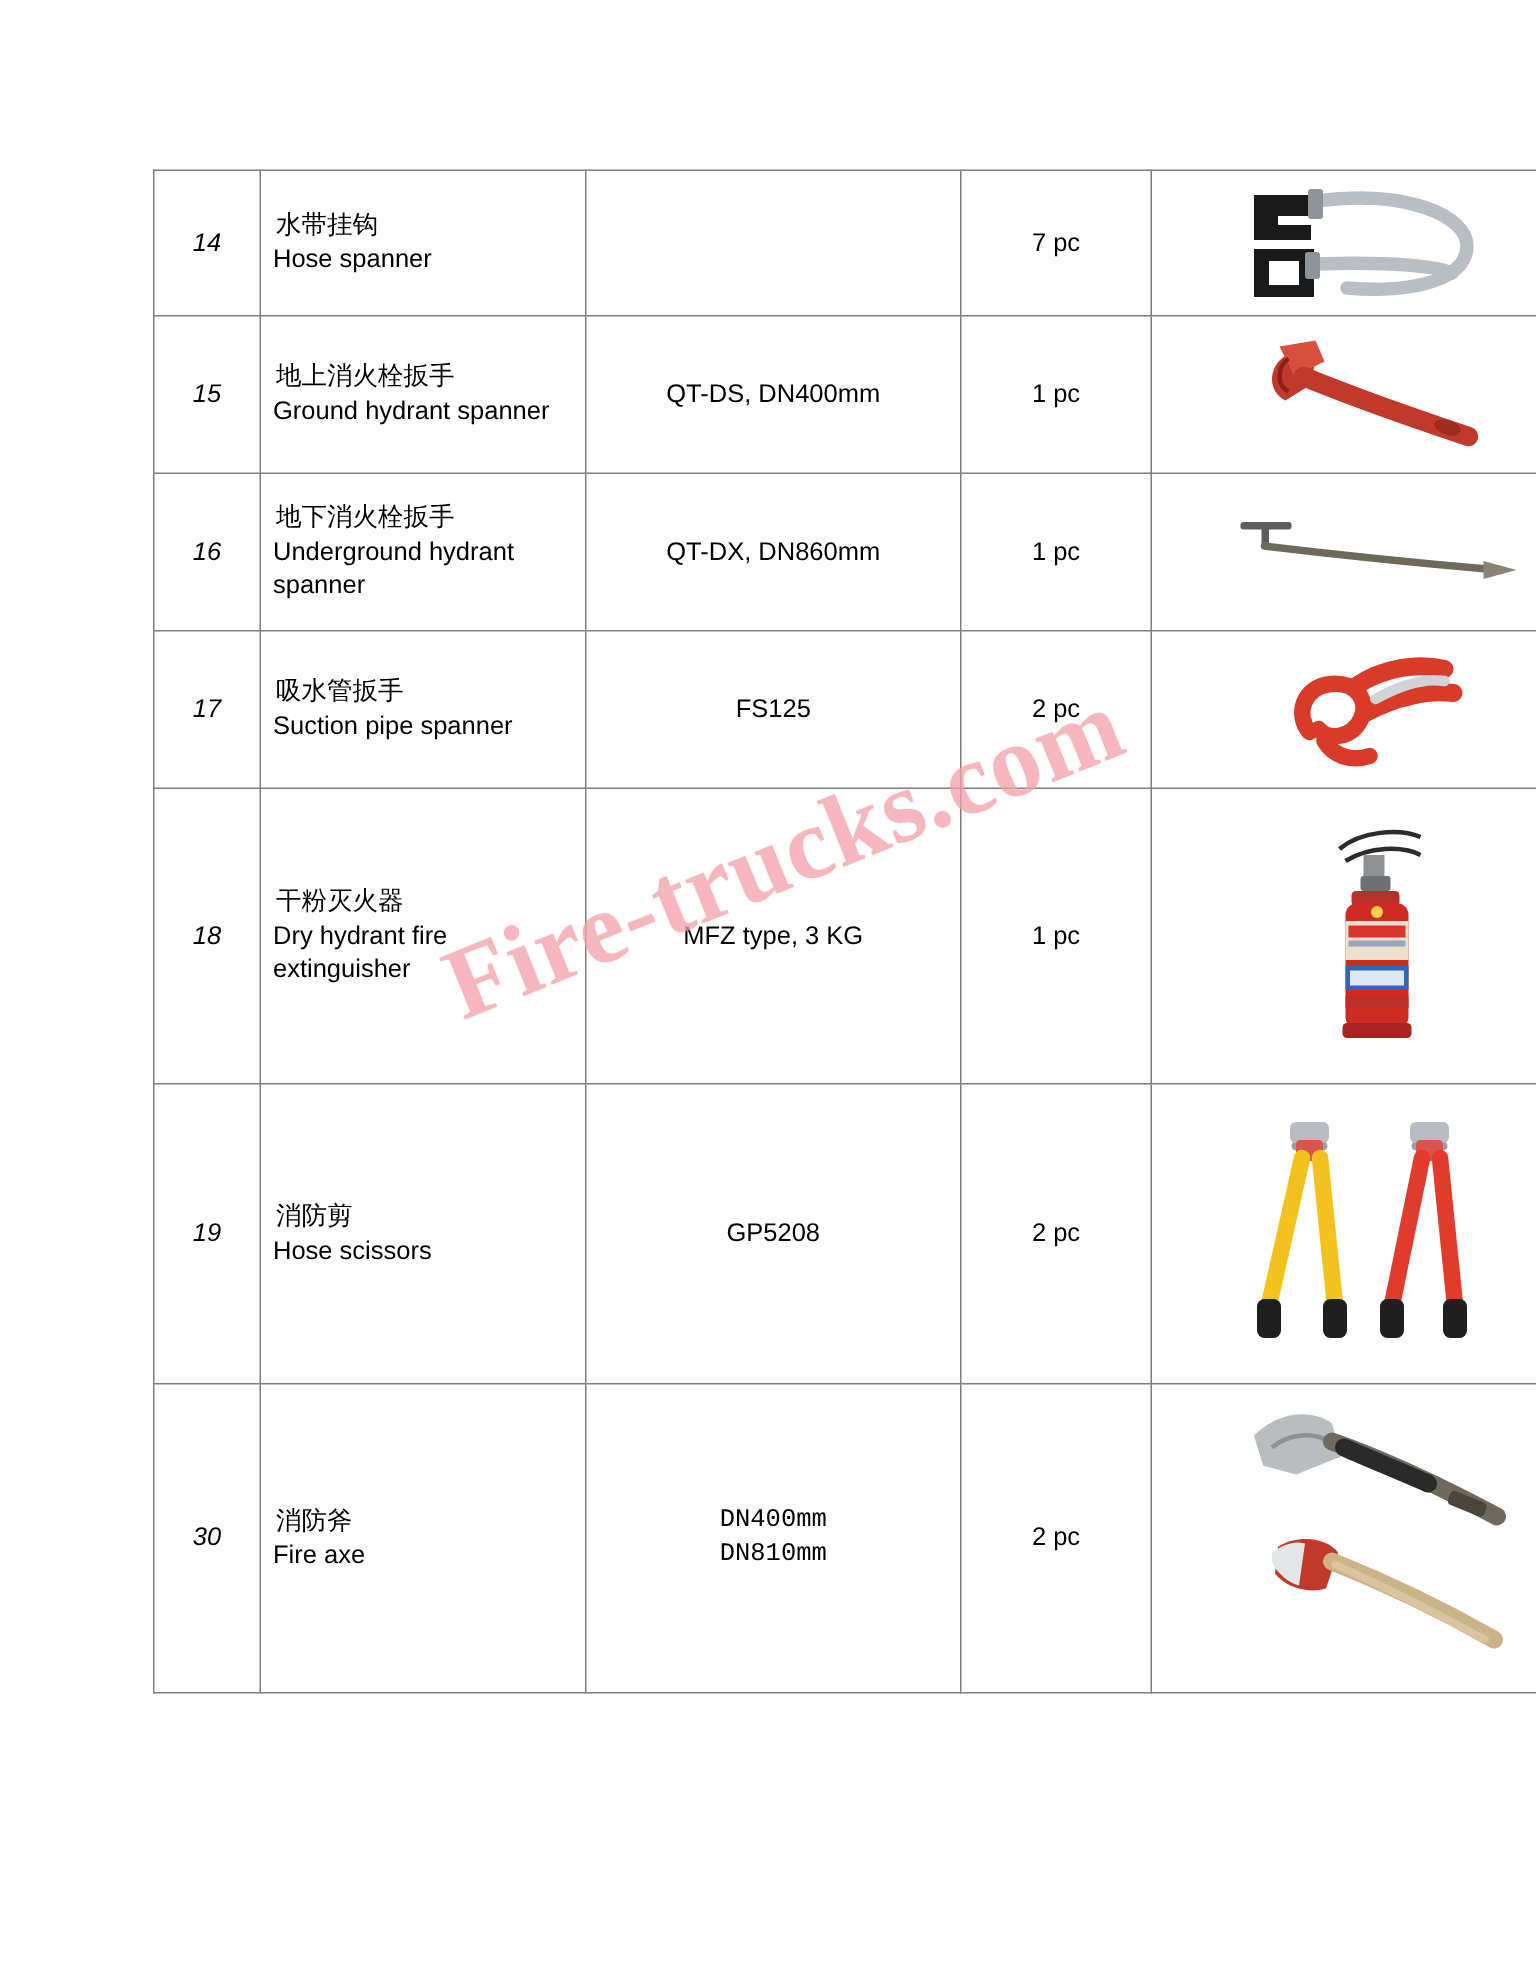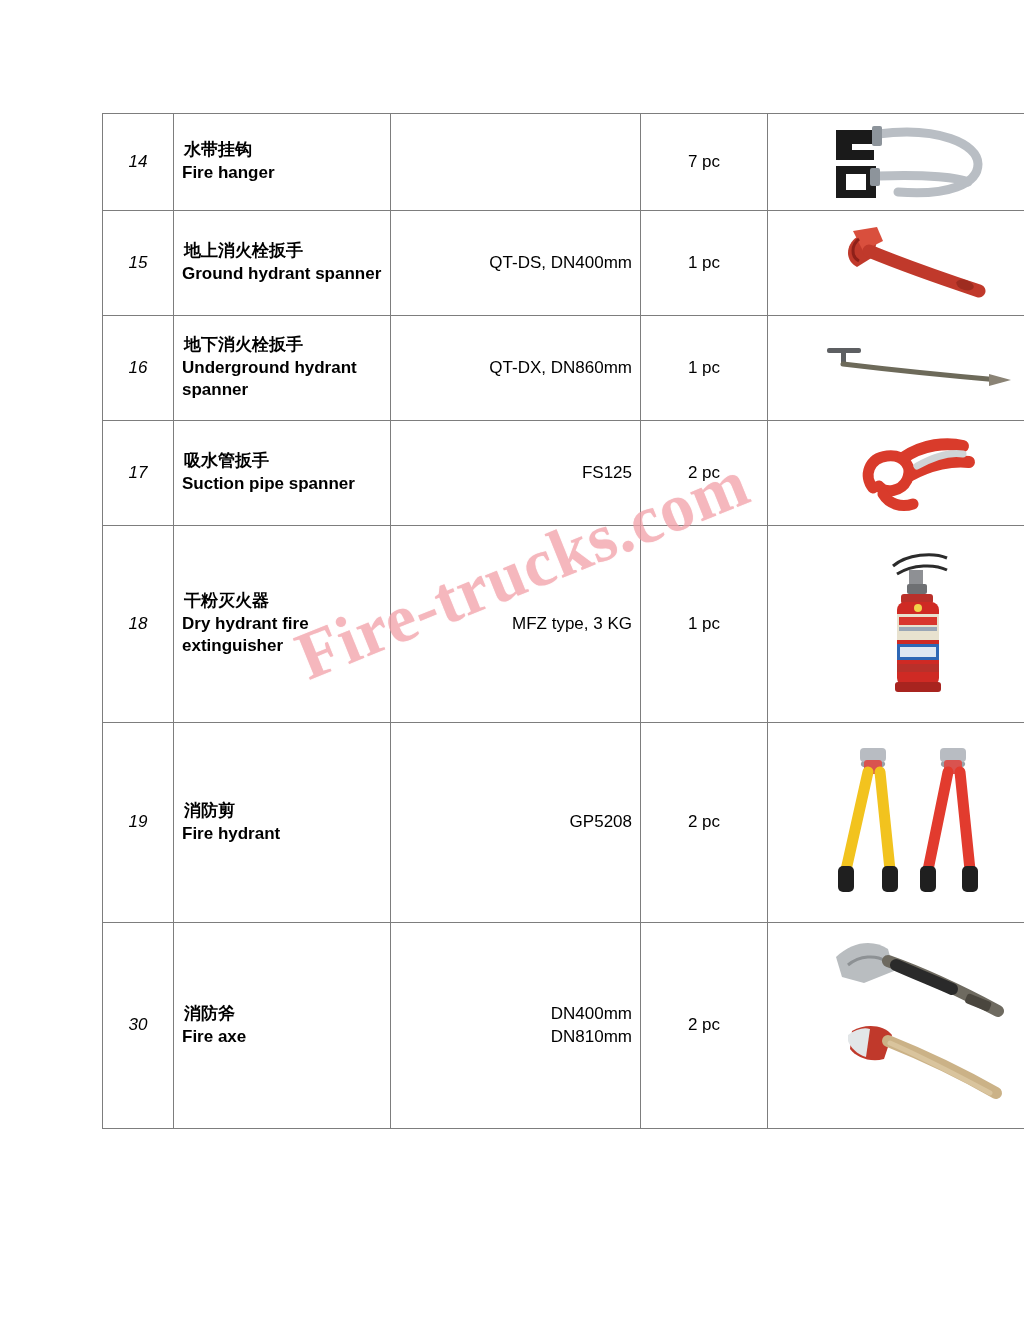--- a/index.html
+++ b/index.html
@@ -56,44 +56,44 @@
   }
   td.c-no {
     width: 54px;
     text-align: center;
     font-style: italic;
   }
   td.c-name {
     width: 200px;
     text-align: left;
     padding-left: 16px;
-    font-weight: bold;
   }
   td.c-model {
     width: 233px;
-    text-align: right;
+    text-align: center;
   }
   td.c-qty {
     width: 110px;
     text-align: center;
   }
   td.c-img {
     width: 283px;
     text-align: center;
     padding: 4px;
   }
   .cn {
     display: block;
     padding-left: 2px;
   }
   .en {
     display: block;
   }
   .model-line {
     display: block;
+    font-family: Liberation Mono, monospace;
   }
   .imgbox {
     position: relative;
     width: 100%;
     height: 100%;
     display: flex;
     align-items: center;
     justify-content: center;
   }
   svg { display: block; }
@@ -105,21 +105,21 @@
 
   <div class="watermark">Fire-trucks.com</div>
 
   <table class="spec">
     <tbody>
 
       <tr style="height:92px">
         <td class="c-no">14</td>
         <td class="c-name">
           <span class="cn">水带挂钩</span>
-          <span class="en">Fire hanger</span>
+          <span class="en">Hose spanner</span>
         </td>
         <td class="c-model"></td>
         <td class="c-qty">7 pc</td>
         <td class="c-img">
           <div class="imgbox">
             <svg width="180" height="84" viewBox="0 0 180 84">
               <path d="M8 10 L52 10 L52 24 L24 24 L24 30 L46 30 L46 40 L8 40 Z" fill="#1a1a1a"></path>
               <path d="M8 46 L48 46 L48 78 L8 78 Z" fill="#1a1a1a"></path>
               <rect x="18" y="54" width="20" height="16" fill="#ffffff"></rect>
               <path d="M50 14 C110 6 150 24 150 44 C150 64 120 76 70 72" stroke="#b9bec4" stroke-width="9" fill="none" stroke-linecap="round"></path>
@@ -220,21 +220,21 @@
               <circle cx="55" cy="64" r="4" fill="#f2d34a"></circle>
             </svg>
           </div>
         </td>
       </tr>
 
       <tr style="height:200px">
         <td class="c-no">19</td>
         <td class="c-name">
           <span class="cn">消防剪</span>
-          <span class="en">Fire hydrant</span>
+          <span class="en">Hose scissors</span>
         </td>
         <td class="c-model">GP5208</td>
         <td class="c-qty">2 pc</td>
         <td class="c-img">
           <div class="imgbox">
             <svg width="180" height="170" viewBox="0 0 180 170">
 
               <path d="M44 14 L36 26 M44 14 L54 26" stroke="#9aa0a6" stroke-width="6" stroke-linecap="round"></path>
               <rect x="32" y="10" width="26" height="14" rx="4" fill="#b8bcc2"></rect>
               <rect x="36" y="22" width="18" height="14" rx="3" fill="#d9534f"></rect>

